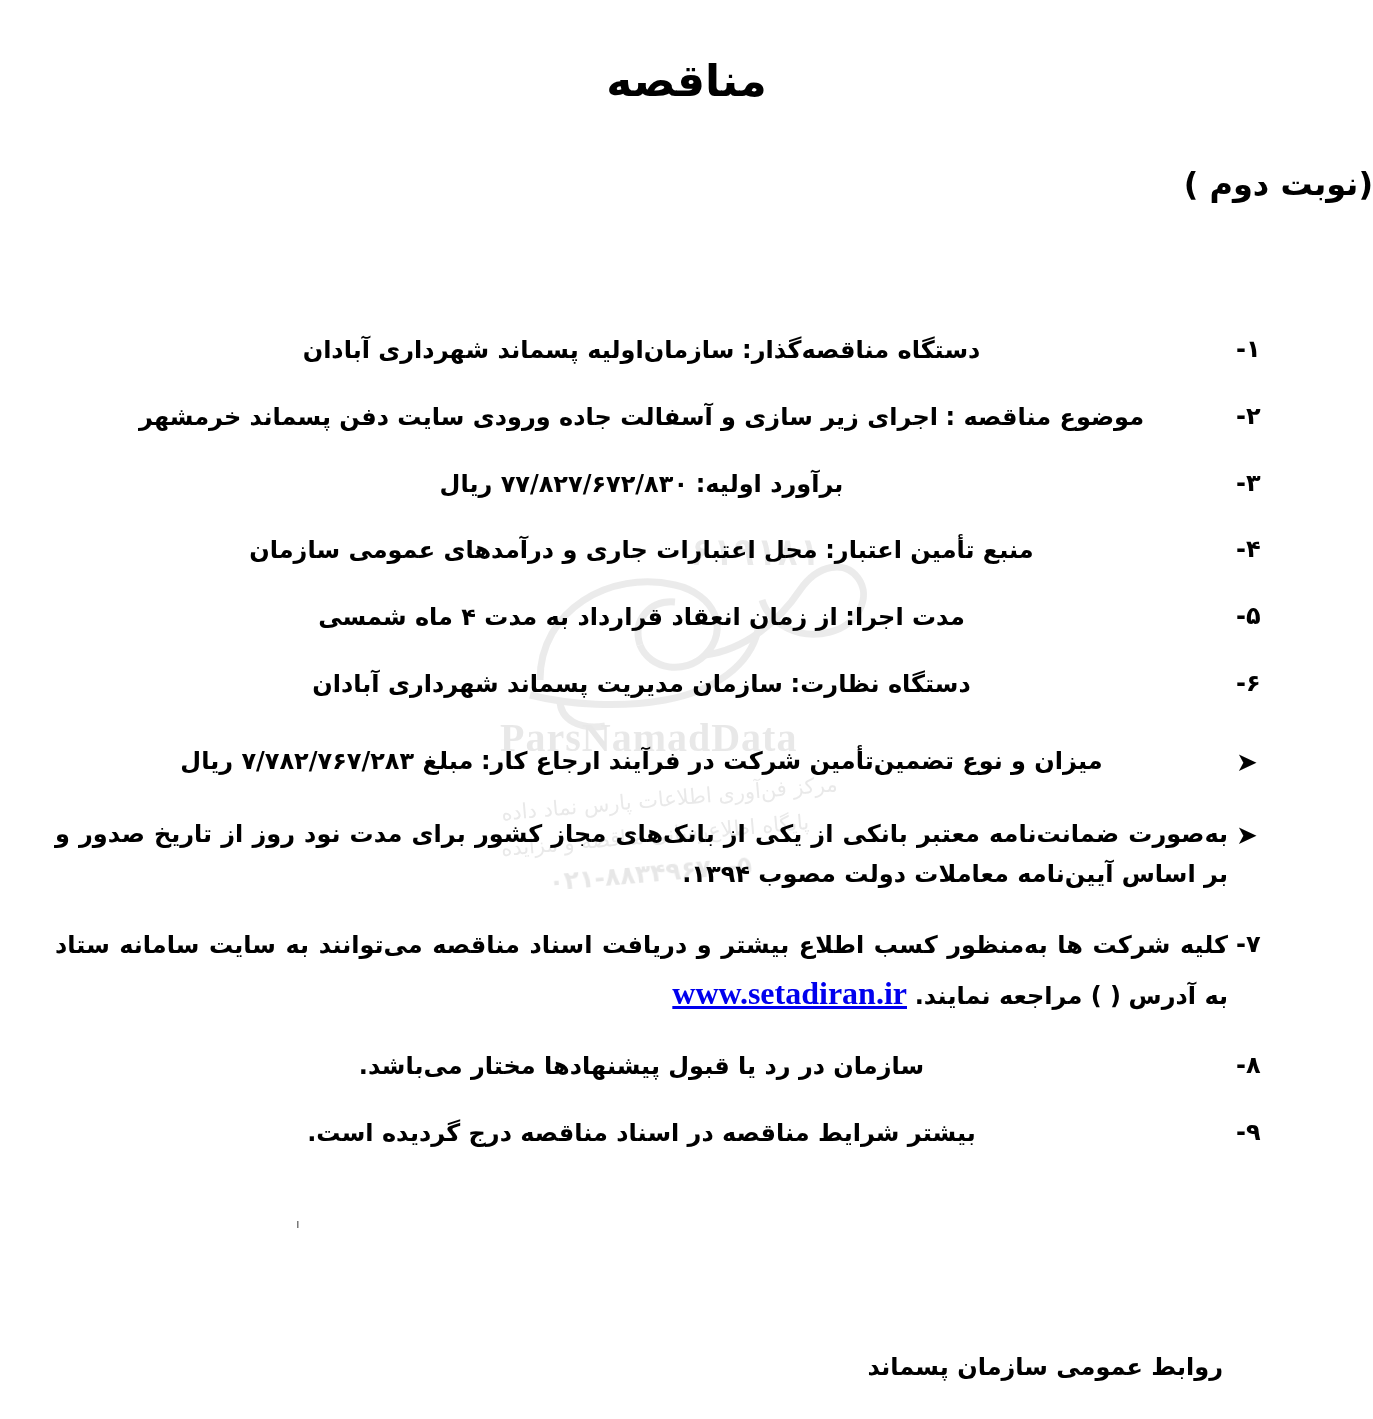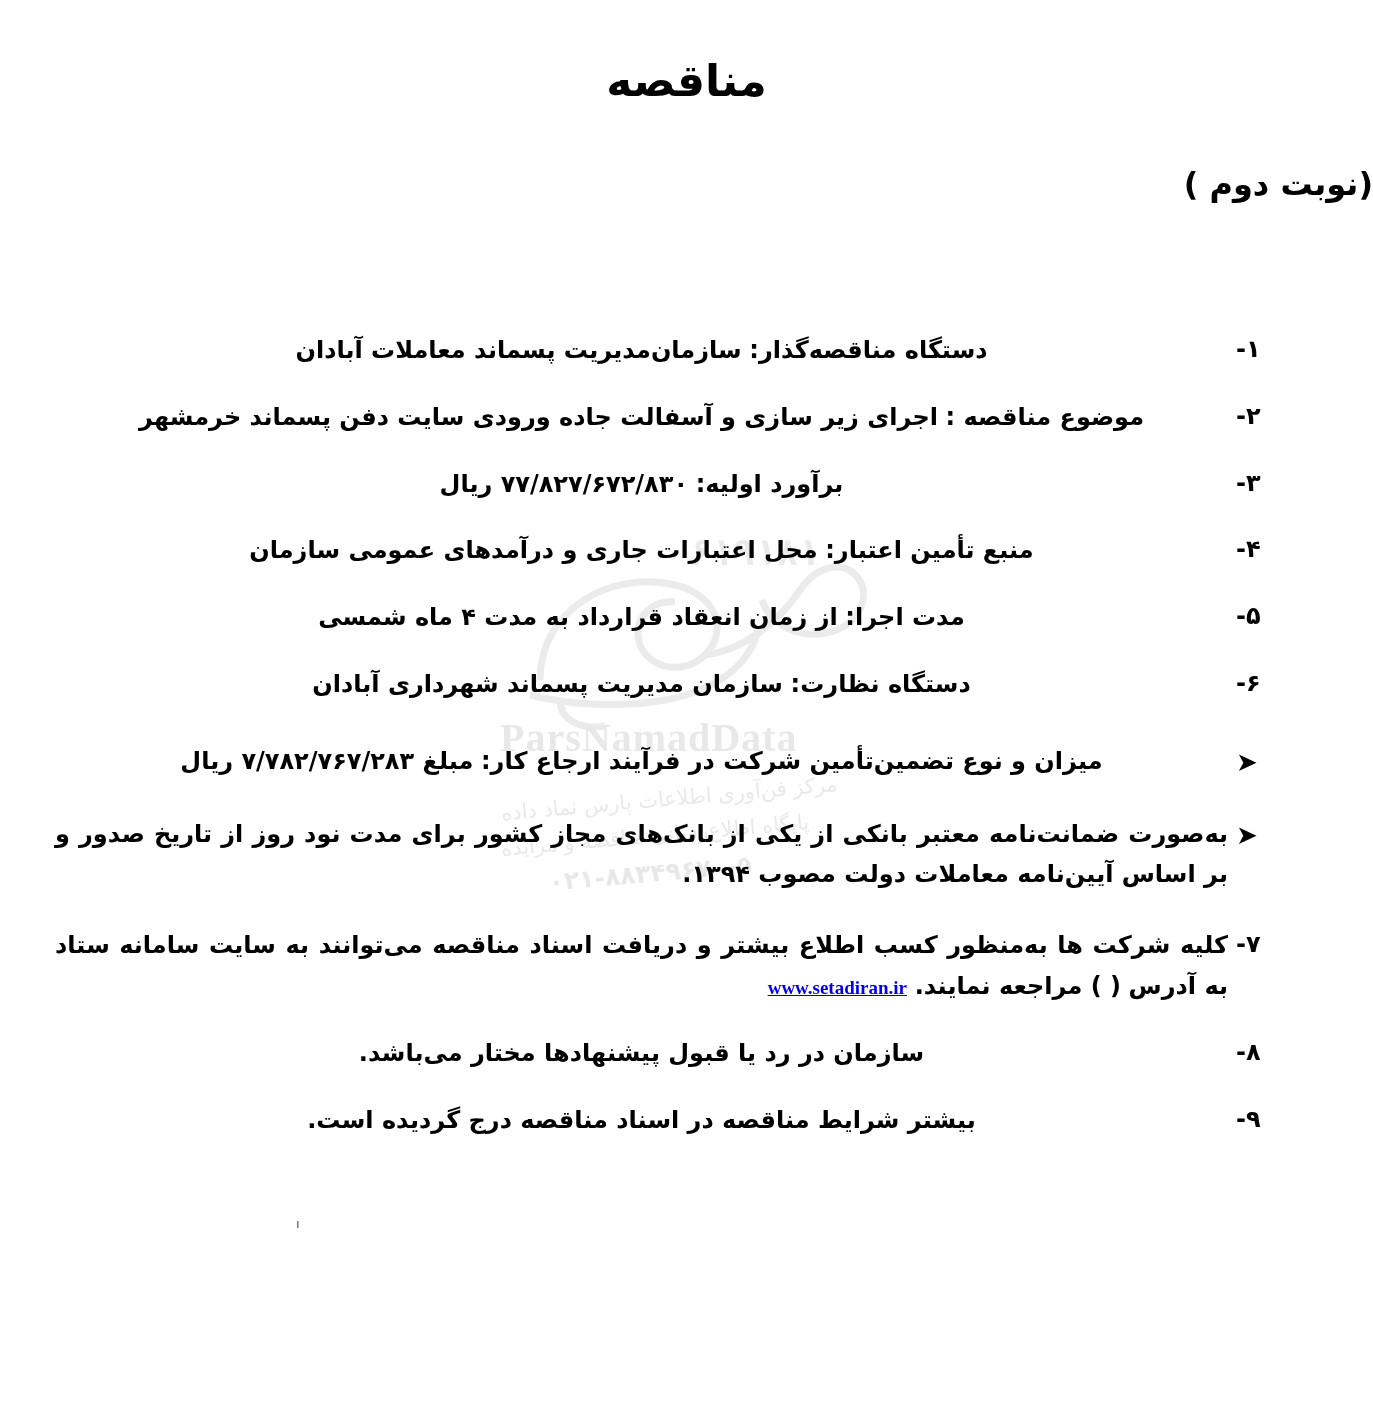--- a/index.html
+++ b/index.html
@@ -163,21 +163,21 @@
   .row-center .body { text-align: center; }
 
   .bullet-item .num {
     font-size: 26px;
     font-weight: bold;
   }
 
   .link {
     text-decoration: underline;
     font-family: "Liberation Serif", serif;
-    font-size: 19px;
+    font-size: 32px;
     font-weight: bold;
     direction: ltr;
     display: inline-block;
   }
 
   .footer {
     position: absolute;
     bottom: 38px;
     right: 150px;
     font-size: 24px;
@@ -218,21 +218,21 @@
 
   <div class="doc-title">مناقصه</div>
   <div class="doc-subtitle">(نوبت دوم )</div>
 
   <div class="content">
 
     <div class="item row-center">
       <div class="num">۱-</div>
       <div class="body center">
         <span class="lbl">دستگاه مناقصه‌گذار:</span>
-        <span class="val-bold">سازمان‌مدیریت پسماند معاملات آبادان</span>
+        <span class="val-bold">سازمان‌اولیه پسماند شهرداری آبادان</span>
       </div>
     </div>
 
     <div class="item row-center">
       <div class="num">۲-</div>
       <div class="body center">
         <span class="lbl">موضوع مناقصه :</span>
         <span class="val-bold">اجرای زیر سازی و آسفالت جاده ورودی سایت دفن پسماند خرمشهر</span>
       </div>
     </div>
@@ -304,14 +304,15 @@
       <div class="num">۹-</div>
       <div class="body center">
         <span class="lbl">بیشتر شرایط مناقصه در اسناد مناقصه درج گردیده است.</span>
       </div>
     </div>
 
   </div>
 
   <div class="stray-mark">ı</div>
 
+  <div class="footer">روابط عمومی سازمان پسماند</div>
 
 </div>
 
 </body></html>

